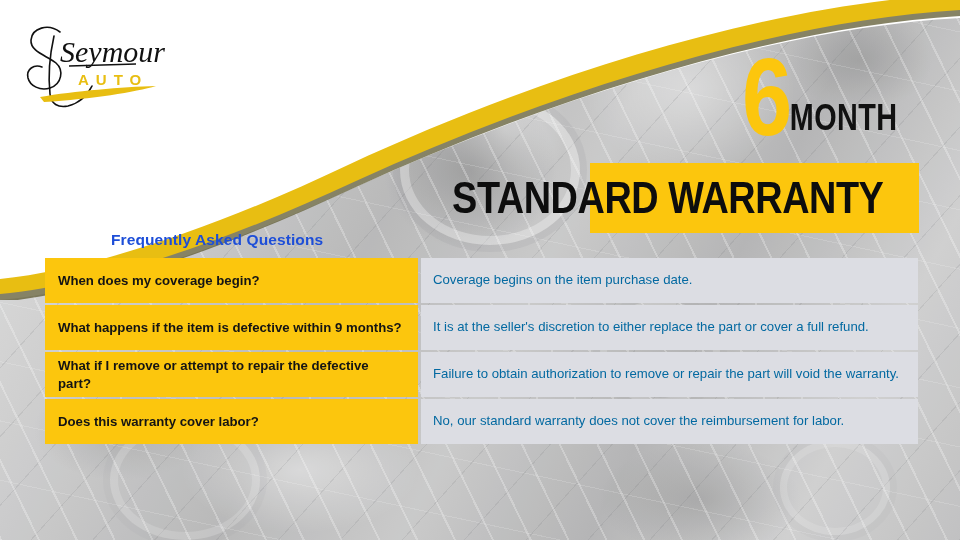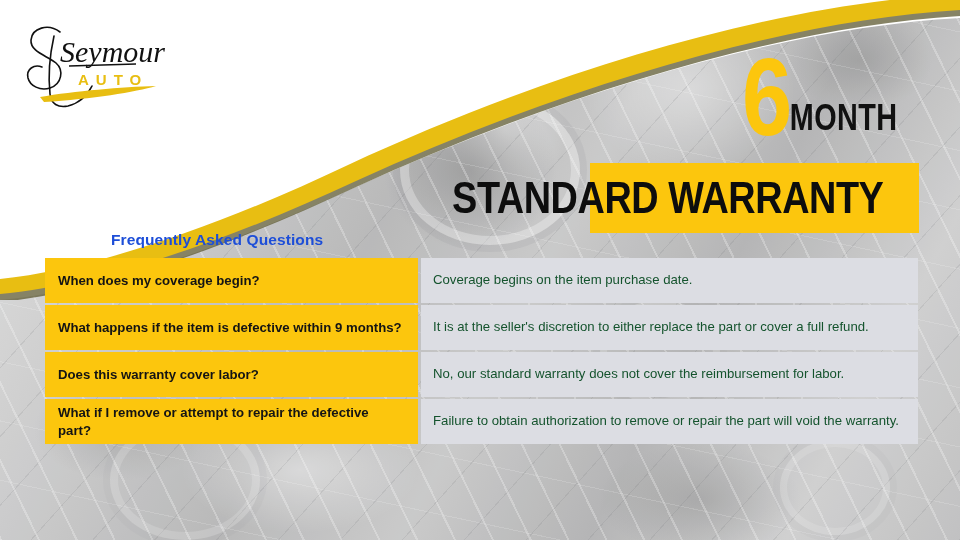--- a/index.html
+++ b/index.html
@@ -124,21 +124,21 @@
     font-size:13.2px; font-weight:bold; color:#141414;
     line-height:1.35;
   }
   .a-cell {
     flex:1;
     background:#DCDDE3;
     display:flex; align-items:center;
     padding:0 12px;
   }
   .a-cell span {
-    font-size:13.2px; color:#14532d;
+    font-size:13.2px; color:#0369a1;
     line-height:1.38;
     text-align:justify;
     text-justify:inter-word;
     width:100%;
     display:block;
   }
 </style>
 </head>
 <body>
 
@@ -198,29 +198,29 @@
     <div class="faq-row">
       <div class="q-cell">
         <span>What happens if the item is defective within 9 months?</span>
       </div>
       <div class="a-cell">
         <span>It is at the seller's discretion to either replace the part or cover a full refund.</span>
       </div>
     </div>
     <div class="faq-row">
       <div class="q-cell">
+        <span>What if I remove or attempt to repair the defective part?</span>
+      </div>
+      <div class="a-cell">
+        <span>Failure to obtain authorization to remove or repair the part will void the warranty.</span>
+      </div>
+    </div>
+    <div class="faq-row">
+      <div class="q-cell">
         <span>Does this warranty cover labor?</span>
       </div>
       <div class="a-cell">
         <span>No, our standard warranty does not cover the reimbursement for labor.</span>
       </div>
     </div>
-    <div class="faq-row">
-      <div class="q-cell">
-        <span>What if I remove or attempt to repair the defective part?</span>
-      </div>
-      <div class="a-cell">
-        <span>Failure to obtain authorization to remove or repair the part will void the warranty.</span>
-      </div>
-    </div>
   </div>
 
 </div>
 
 </body></html>

